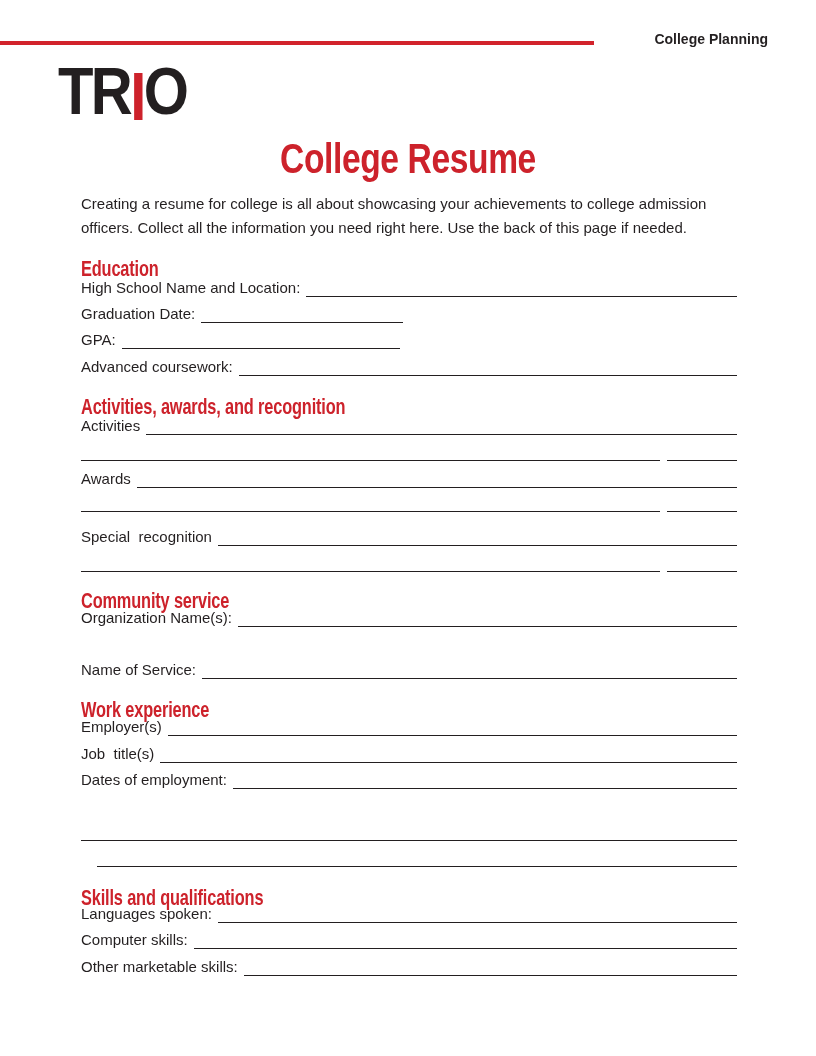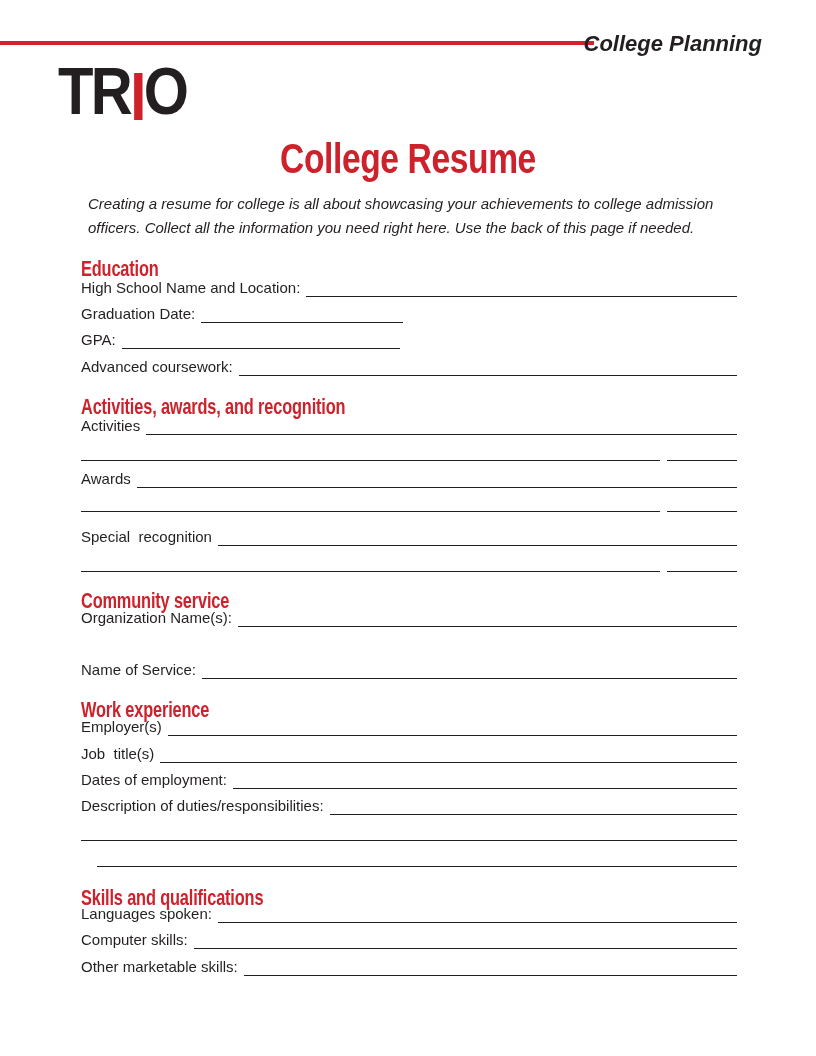--- a/index.html
+++ b/index.html
@@ -3,43 +3,43 @@
 <meta charset="utf-8">
 <style>
   html,body { margin:0; padding:0; background:#fff; }
   .page {
     position:relative; width:816px; height:1056px; background:#ffffff;
     font-family:"Liberation Sans", sans-serif; color:#231f20; overflow:hidden;
   }
   
   .rule { position:absolute; left:0; top:41px; width:594px; height:4px; background:#d2232b; }
   .header-tag {
-    position:absolute; top:31px; right:54px;
-    font-size:22px; font-weight:bold; font-style:italic; white-space:nowrap;
+    position:absolute; top:31px; right:48px;
+    font-size:14px; font-weight:bold; white-space:nowrap;
   }
   .logo {
     position:absolute; left:58px; top:58px; font-weight:bold; font-size:66px; line-height:1;
     letter-spacing:-3px; transform:scaleX(0.88); transform-origin:left top; white-space:nowrap;
   }
   .logo .i { color:#cd222b; display:inline-block; transform:translateY(5px) scaleY(1.05); }
   .name-row {
     position:absolute; left:224px; top:80px; width:526px; height:22px;
     display:flex; align-items:flex-end;
   }
   .name-row .lbl { font-size:18px; font-weight:bold; line-height:20px; }
   .name-row .line { flex:1; height:0; border-bottom:1.7px solid #231f20; margin-left:10px; }
   
   .title {
     position:absolute; top:138px; left:0; width:816px; margin:0; text-align:center;
     font-size:42px; line-height:1; font-weight:bold; color:#cd222b;
     transform:scaleX(0.8); letter-spacing:-0.5px;
   }
   .intro {
-    position:absolute; top:192px; left:88px; width:655px; margin:0;
-    font-size:15px; font-style:italic; line-height:24px;
+    position:absolute; top:192px; left:81px; width:655px; margin:0;
+    font-size:15px; line-height:24px;
   }
   
   .h {
     position:absolute; left:81px; margin:0; color:#cd222b; font-weight:bold;
     font-size:21.5px; line-height:22px; letter-spacing:-0.2px; white-space:nowrap;
     transform:scaleX(0.76); transform-origin:left center;
   }
   
   .row {
     position:absolute; left:81px; right:79px; height:21px;
@@ -131,24 +131,20 @@
     <span class="line"></span>
   </div>
   <div class="row" style="top:768px">
     <span class="lbl">Dates of employment:</span>
     <span class="line"></span>
   </div>
   <div class="row" style="top:742px">
     <span class="lbl">Job  title(s)</span>
     <span class="line"></span>
   </div>
-  <div class="row" style="top:794px">
-    <span class="lbl">Description of duties/responsibilities:</span>
-    <span class="line"></span>
-  </div>
   <div class="row" style="top:820px">
     <span class="seg1"></span>
   </div>
   <div class="row" style="top:846px">
     <span class="line gap16"></span>
   </div>
 
   <h2 class="h" style="top:887px">Skills and qualifications</h2>
   <div class="row" style="top:902px">
     <span class="lbl">Languages spoken:</span>

